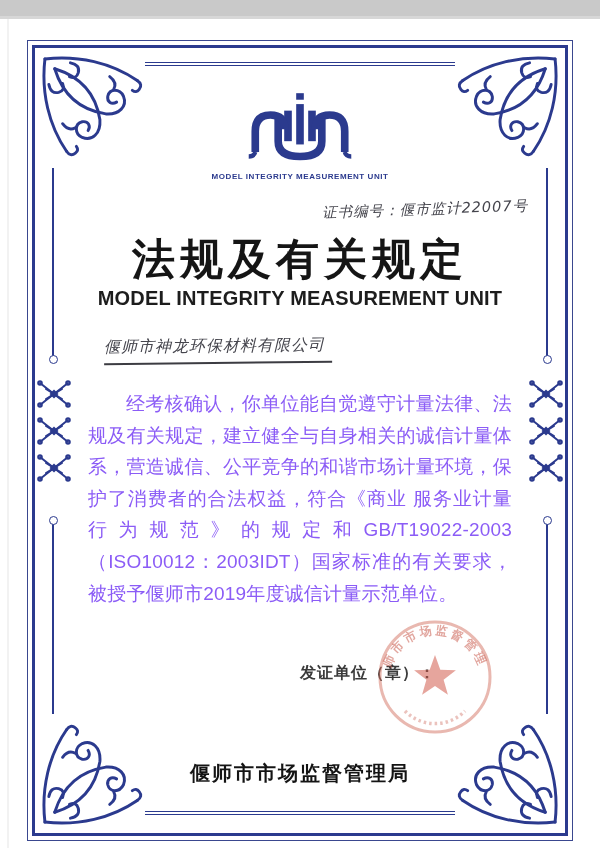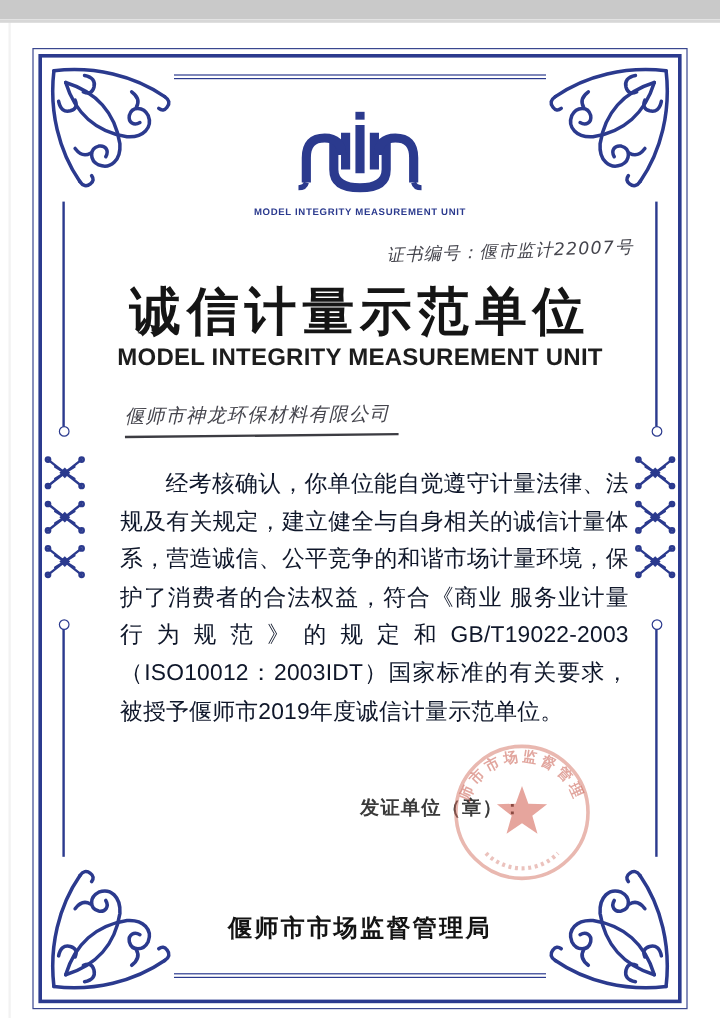--- a/index.html
+++ b/index.html
@@ -51,22 +51,22 @@
     font-size:43px;letter-spacing:5px;color:#151515;}
   .title-en{position:absolute;left:0;top:271px;width:600px;text-align:center;
     font-weight:bold;font-size:20px;letter-spacing:0.2px;color:#1d1d1d;}
 
   
   .awardee{position:absolute;left:104px;top:320px;width:228px;padding-bottom:5px;
     border-bottom:2px solid #3c3c42;font-size:16px;font-style:italic;color:#45454d;
     transform:rotate(-0.6deg);letter-spacing:1px;font-family:"DejaVu Sans",sans-serif;}
 
   
-  .body-text{position:absolute;left:100px;top:372px;width:424px;
-    font-size:19px;line-height:31.6px;color:#0f172a;text-align:justify;
+  .body-text{position:absolute;left:88px;top:372px;width:424px;
+    font-size:19px;line-height:31.6px;color:#8b5cf6;text-align:justify;
     text-indent:38px;letter-spacing:0.2px;}
 
   
   .issuer-line{position:absolute;left:300px;top:647px;font-size:16px;font-weight:bold;
     color:#3a3a3a;letter-spacing:1px;font-family:Liberation Mono, monospace;}
   .seal{position:absolute;left:371px;top:597px;width:128px;height:128px;opacity:0.9;}
 
   
   .footer-org{position:absolute;left:0;top:744px;width:600px;text-align:center;
     font-size:20px;font-weight:bold;letter-spacing:2px;color:#141414;}
@@ -171,21 +171,21 @@
         <path d="M192,112 L192,74 Q192,44 164,44 Q138,44 138,70"></path>
         <path d="M28,112 Q26,120 16,120" stroke-width="8"></path>
         <path d="M192,112 Q194,120 204,120" stroke-width="8"></path>
       </g>
     </svg>
     <div class="logo-subtext">MODEL INTEGRITY MEASUREMENT UNIT</div>
   </div>
 
   <div class="cert-no">证书编号：偃市监计22007号</div>
 
-  <div class="title-cn">诚信计量示范单位</div>
+  <div class="title-cn">法规及有关规定</div>
   <div class="title-en">MODEL INTEGRITY MEASUREMENT UNIT</div>
 
   <div class="awardee">偃师市神龙环保材料有限公司</div>
 
   <div class="body-text">经考核确认，你单位能自觉遵守计量法律、法规及有关规定，建立健全与自身相关的诚信计量体系，营造诚信、公平竞争的和谐市场计量环境，保护了消费者的合法权益，符合《商业 服务业计量行为规范》的规定和GB/T19022-2003（ISO10012：2003IDT）国家标准的有关要求，被授予偃师市2019年度诚信计量示范单位。</div>
 
   <div class="issuer-line">发证单位（章）：</div>
 
   <svg class="seal" viewBox="0 0 128 128">
     <circle cx="64" cy="64" r="55" fill="none" stroke="#d1705f" stroke-width="3" opacity="0.55"></circle>

